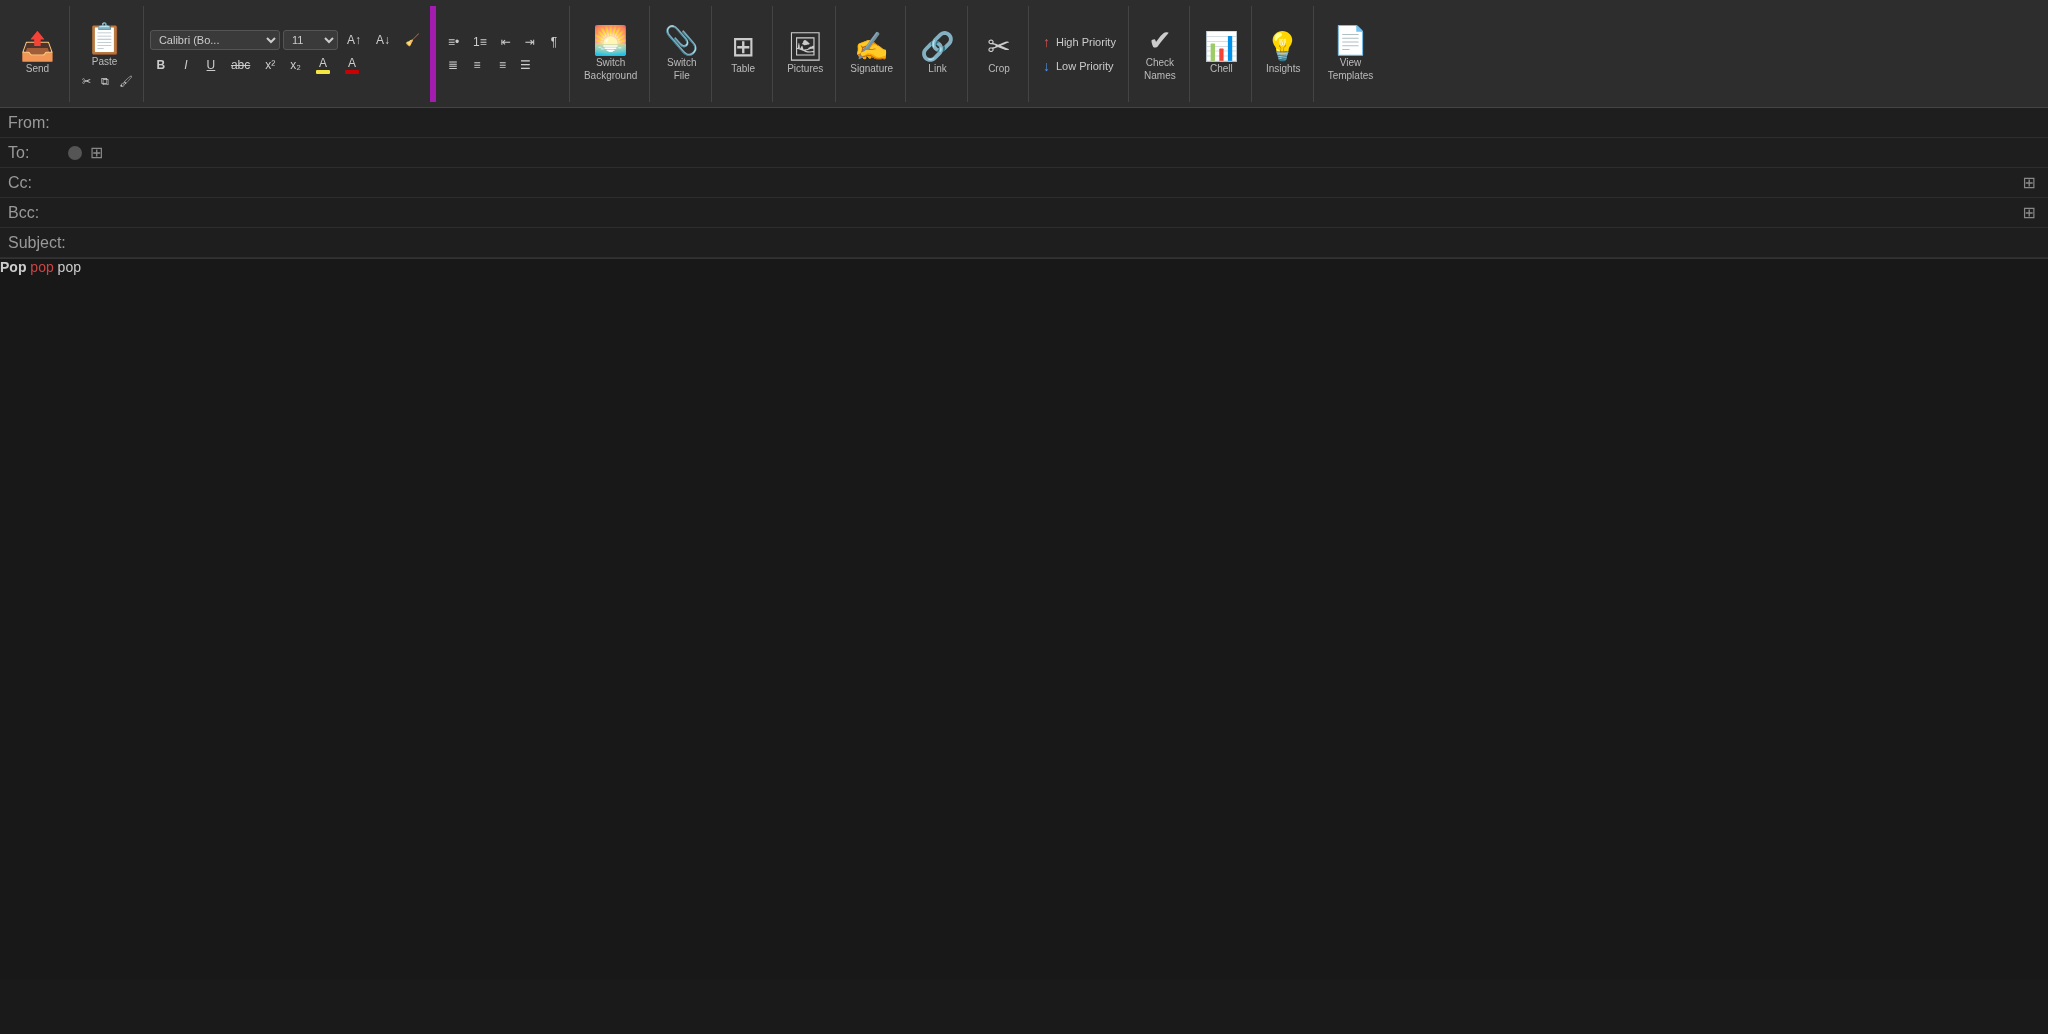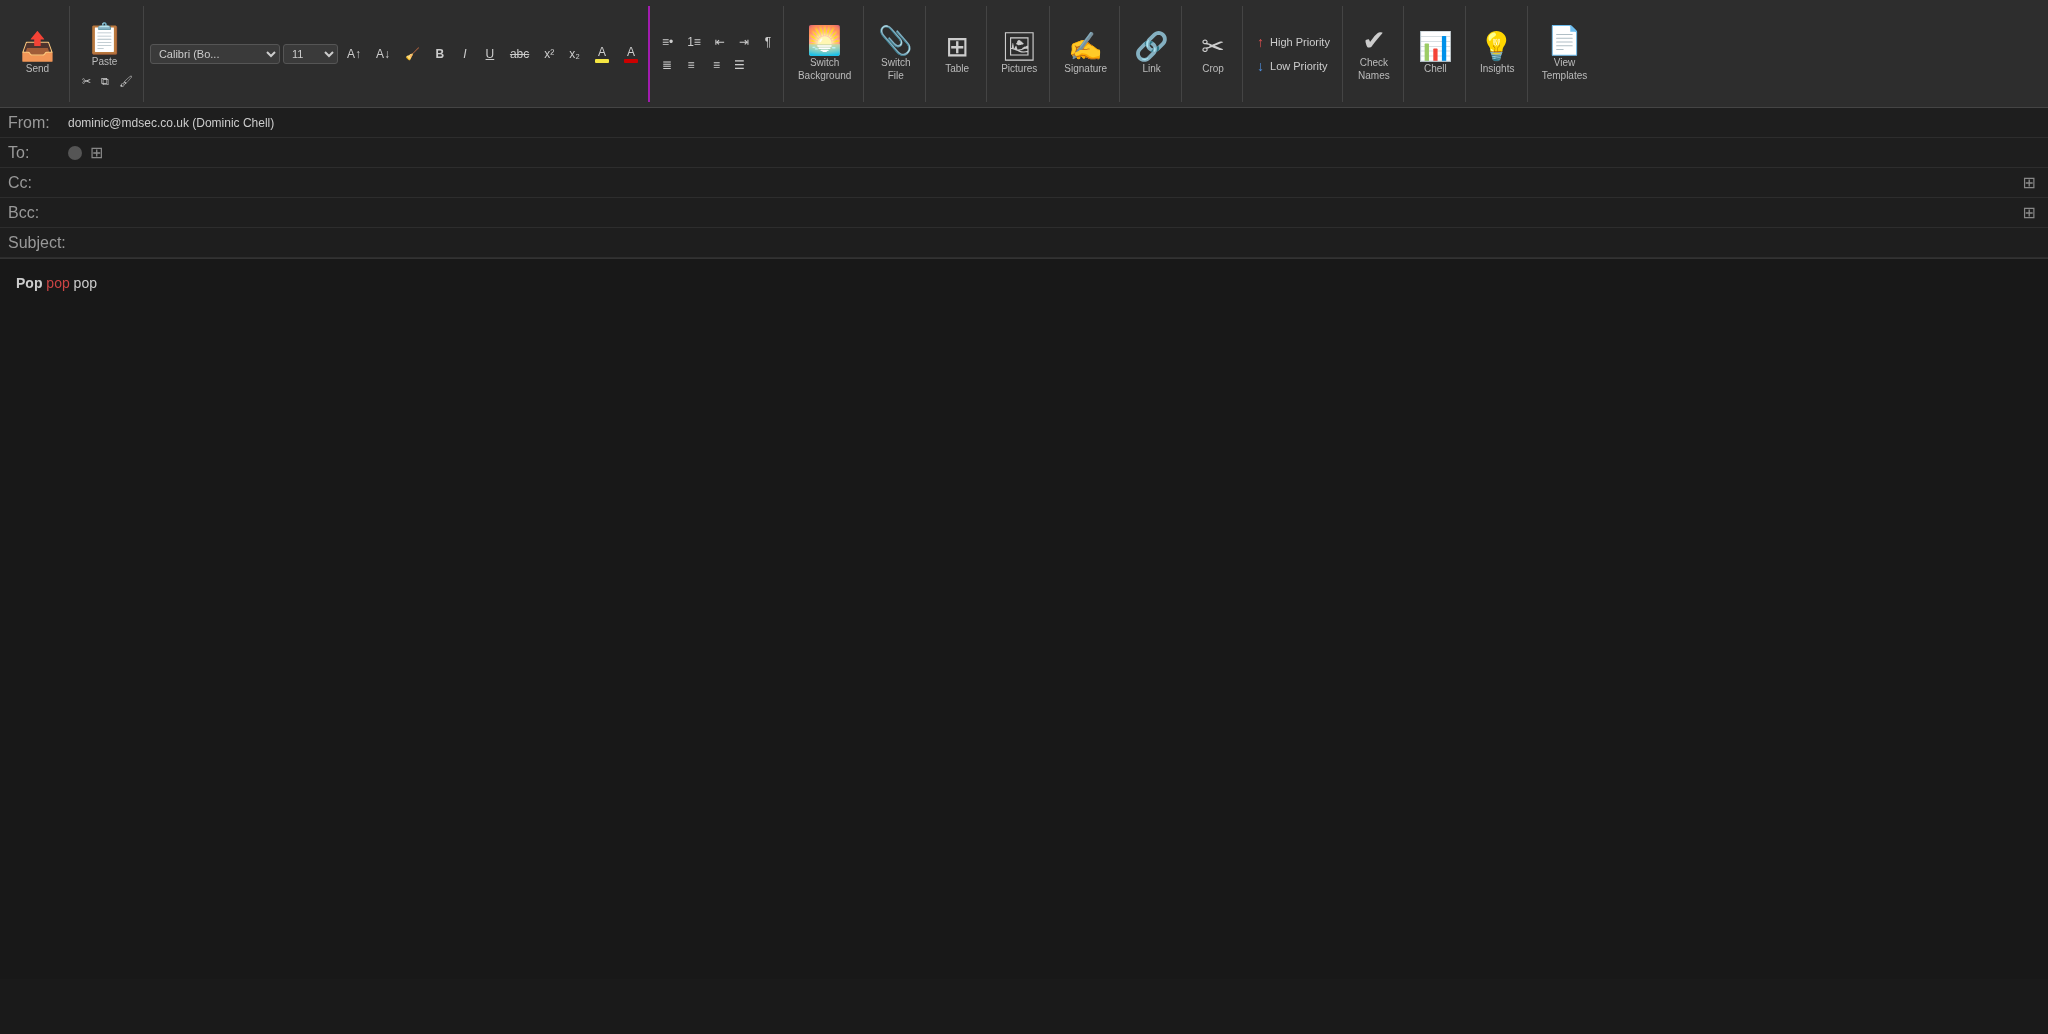--- a/index.html
+++ b/index.html
@@ -114,22 +114,22 @@
       font-size: 11px;
       display: flex;
       align-items: center;
       gap: 2px;
       white-space: nowrap;
     }
 
     
     .font-group {
       display: flex;
-      flex-direction: row;
-      border-right: 2px solid #a21caf;
+      flex-direction: column;
+      border-right: 6px solid #a21caf;
       height: 96px;
       padding: 4px 4px;
       gap: 3px;
       justify-content: center;
     }
     .font-row1 { display: flex; align-items: center; gap: 3px; }
     .font-row2 { display: flex; align-items: center; gap: 3px; }
 
     .font-select {
       background: #3a3a3a;
@@ -261,21 +261,20 @@
       height: 14px;
       border-radius: 50%;
       background: #555;
       margin-right: 4px;
     }
 
     
     .email-body {
       background: #181818;
       min-height: 720px;
-      padding: 16px;
       color: #ccc;
       font-size: 14px;
     }
 
     .body-text-pop { font-weight: bold; }
     .body-text-pop-lower { font-weight: normal; color: #cc4444; }
   </style>
 </head>
 <body>
 
@@ -445,21 +444,20 @@
       <span class="label">Templates</span>
     </button>
   </div>
 
 </div>
 
 <div class="email-form">
 
   <div class="form-row">
     <span class="form-label">From:</span>
-    <input class="form-input" type="text" value="dominic@mdsec.co.uk (Dominic Chell)" style="">
   </div>
 
   <div class="form-row">
     <span class="form-label">To:</span>
     <span class="contact-badge"></span>
     <button class="contact-icon">⊞</button>
   </div>
 
   <div class="form-row">
     <span class="form-label">Cc:</span>

